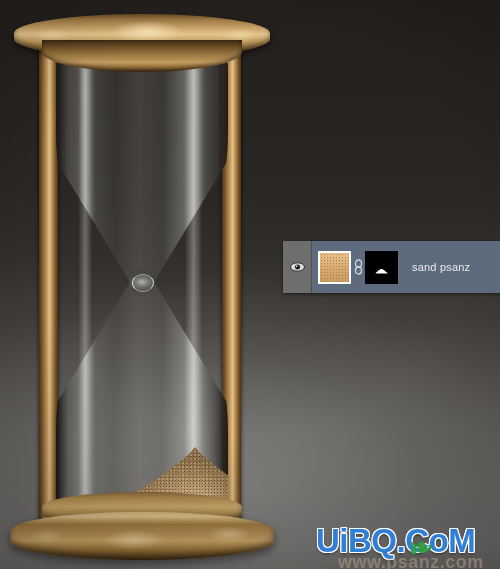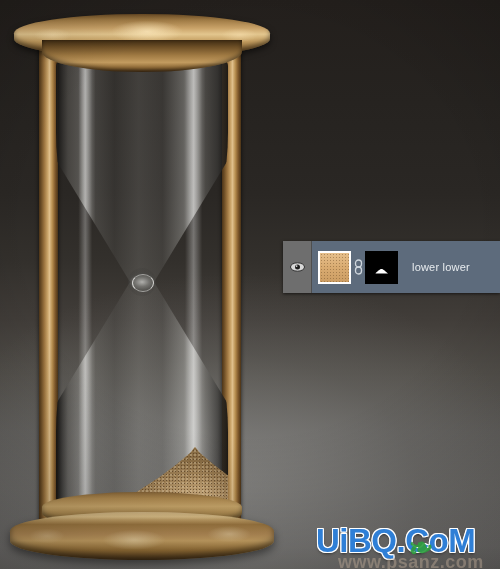--- a/index.html
+++ b/index.html
@@ -474,21 +474,21 @@
         <svg width="9" height="16" viewBox="0 0 9 16">
           <rect x="1.5" y="1" width="6" height="7" rx="3" fill="none" stroke="#cfd6dd" stroke-width="1.3"></rect>
           <rect x="1.5" y="8" width="6" height="7" rx="3" fill="none" stroke="#cfd6dd" stroke-width="1.3"></rect>
         </svg>
       </div>
 
       <div class="thumb-mask">
         <div class="mask-mound"></div>
       </div>
 
-      <div class="layer-name">lower lower</div>
+      <div class="layer-name">sand psanz</div>
     </div>
   </div>
 
   <div id="watermark">
     <div class="wm-main">UiBQ.CoM</div>
     <div class="wm-leaf">❧</div>
     <div class="wm-sub">www.psanz.com</div>
   </div>
 
 </div>

